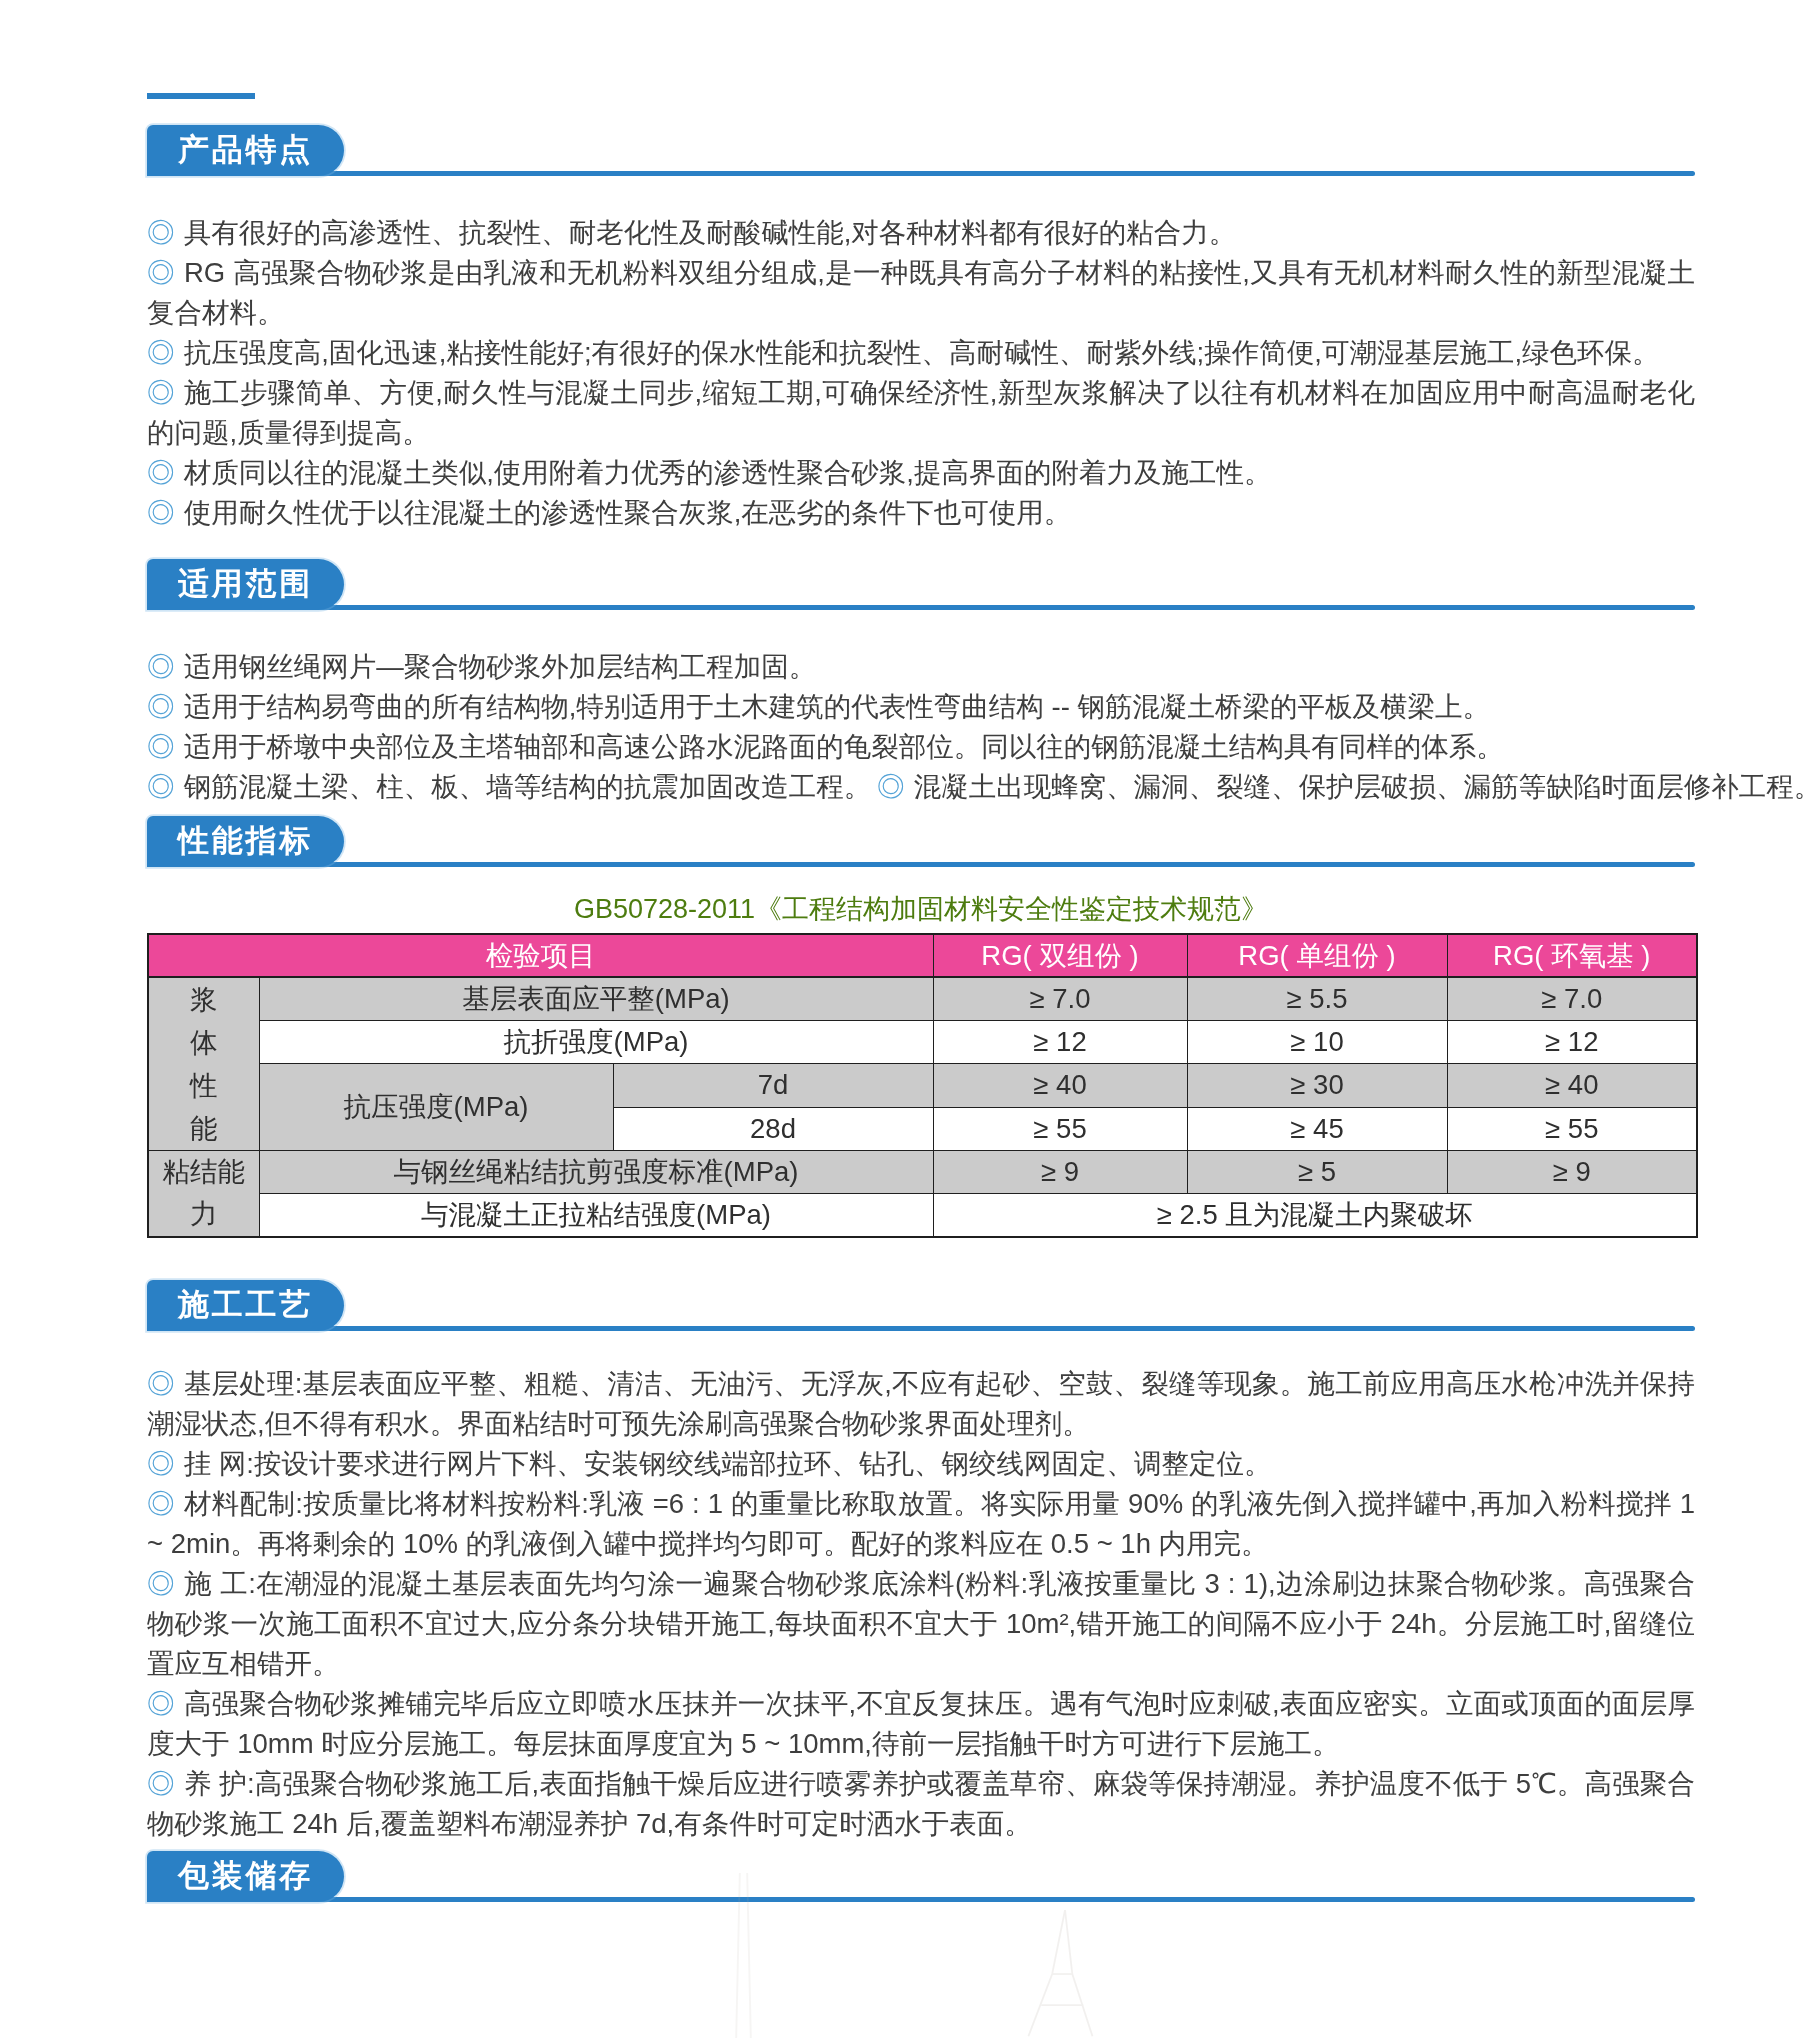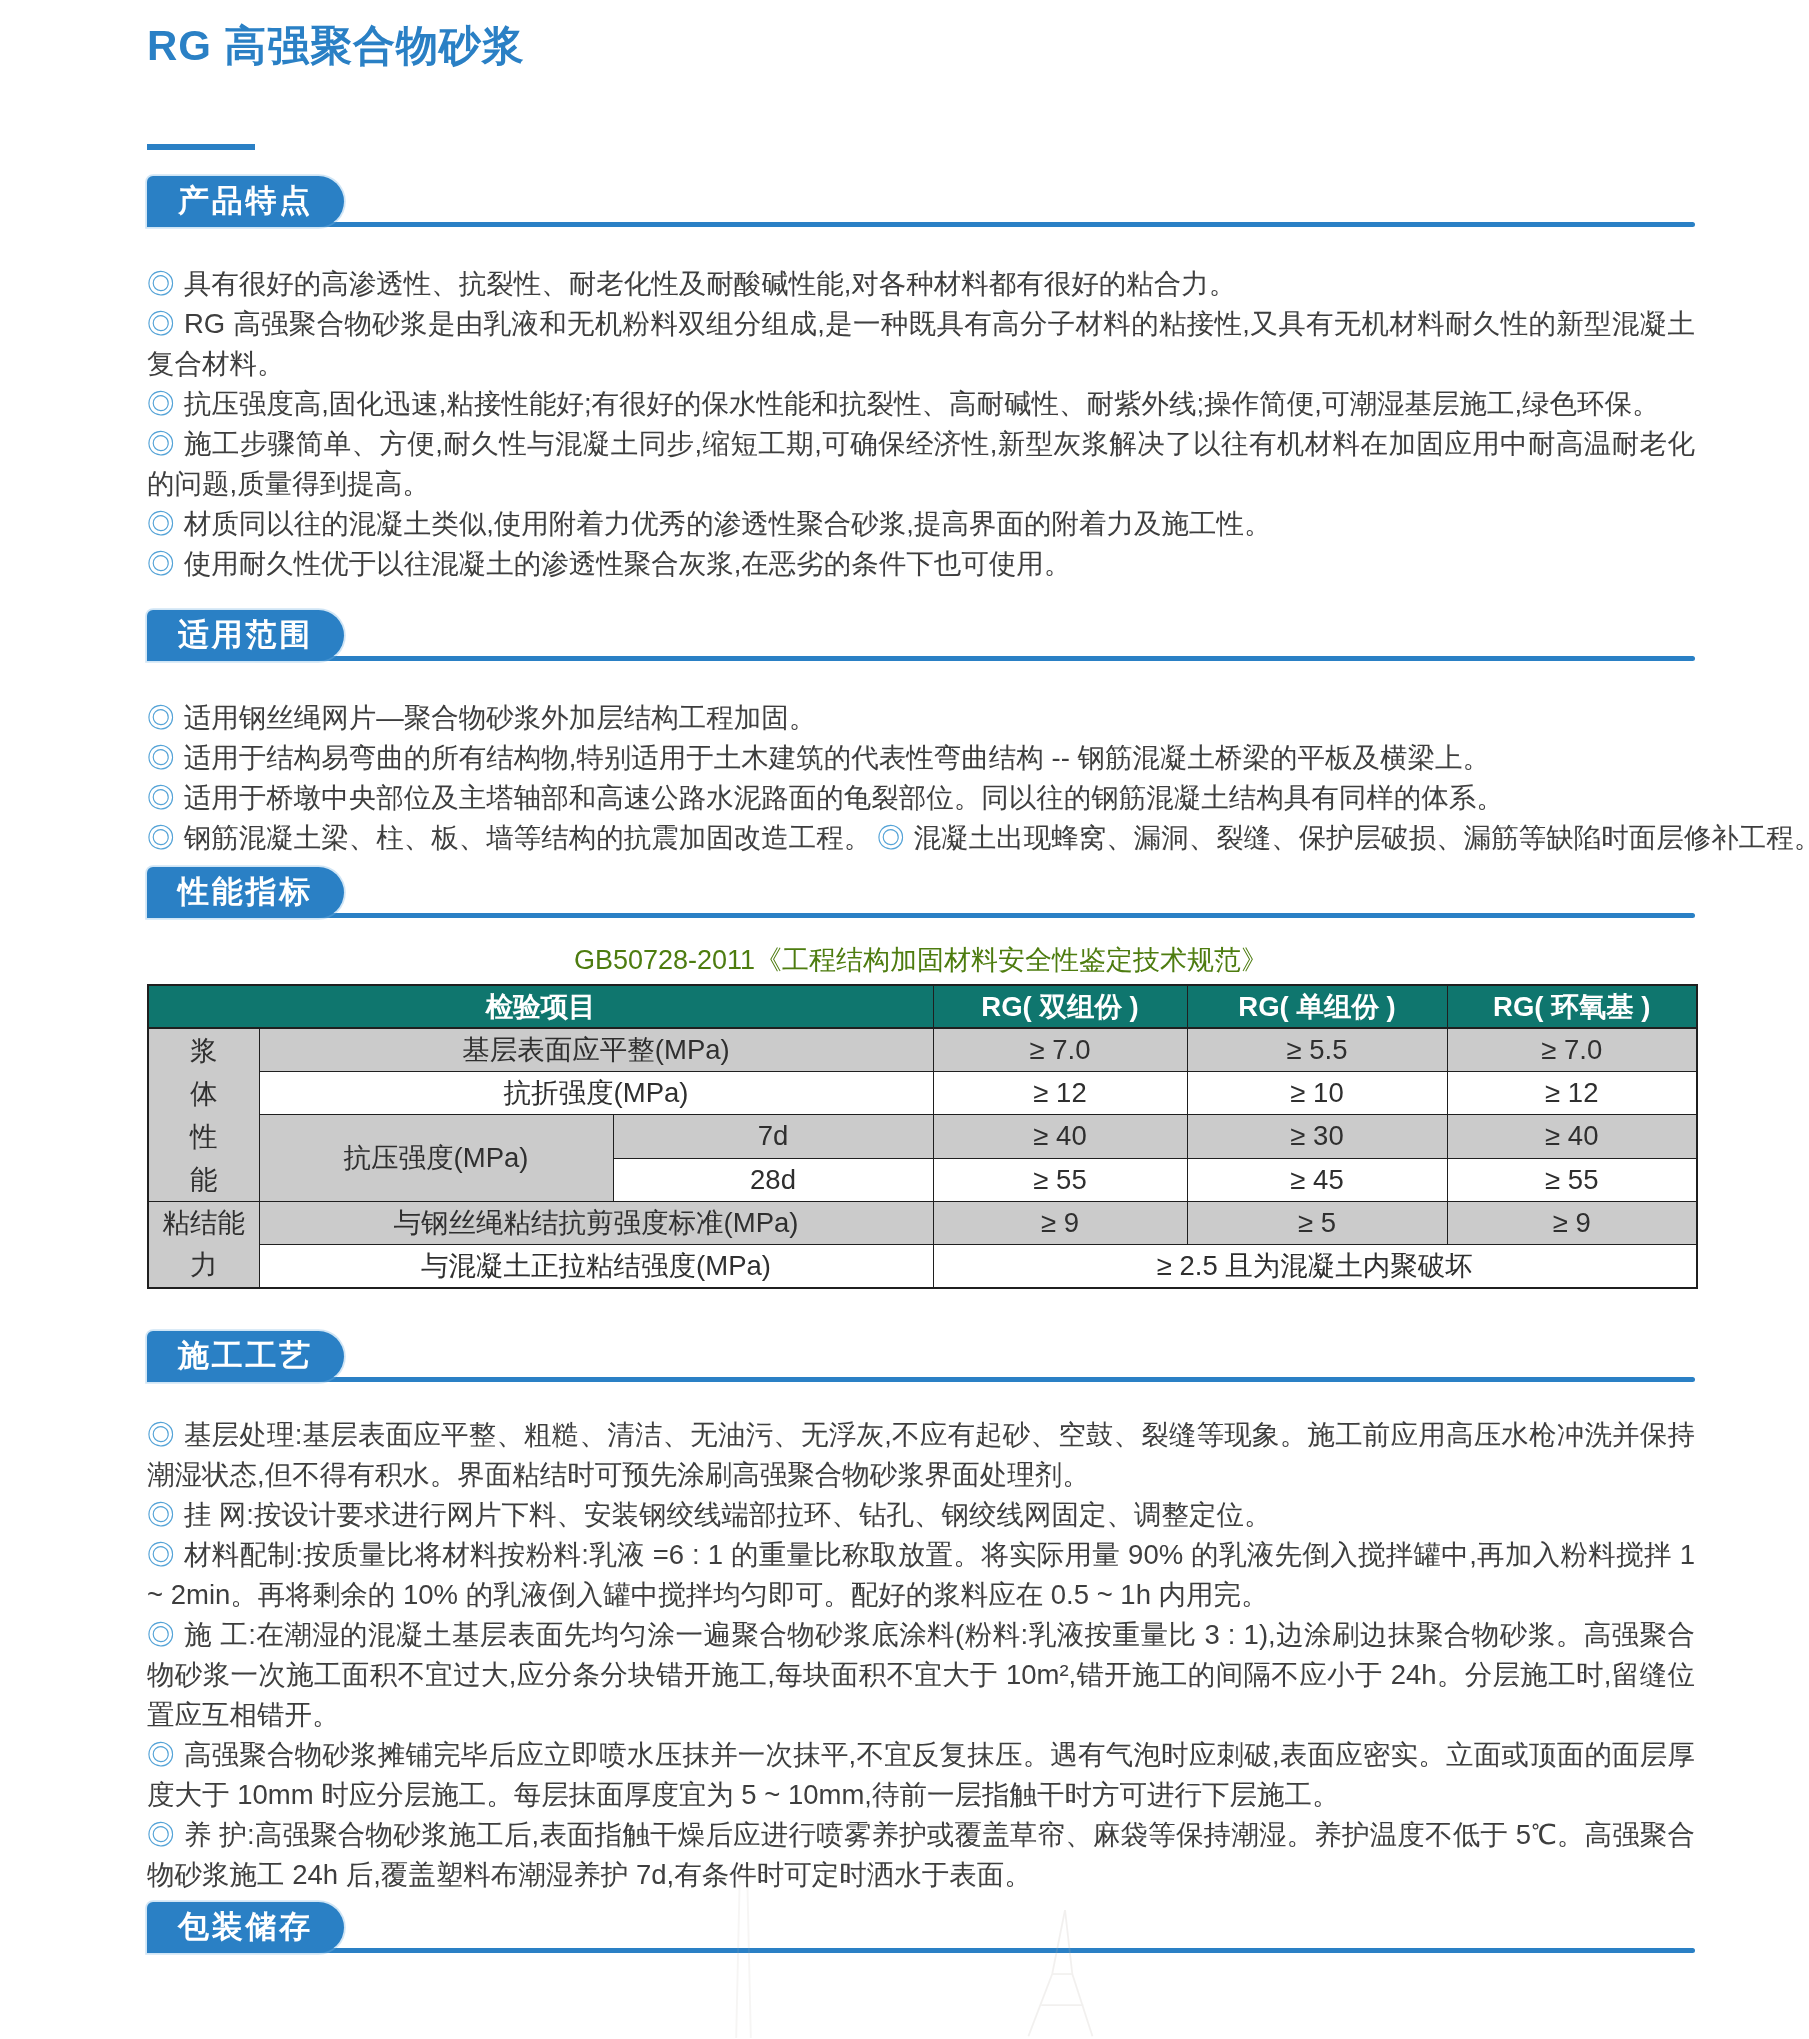--- a/index.html
+++ b/index.html
@@ -27,42 +27,41 @@
   .pair-left{display:inline-block;width:730px;white-space:normal;vertical-align:top;}
   .pair-right{display:inline-block;white-space:normal;vertical-align:top;}
 
   
   .tbl-caption{margin-top:24px;font-size:27px;line-height:37px;text-align:center;color:#4d7c0f;}
   table.perf{border-collapse:collapse;margin-top:5.5px;width:1548px;table-layout:fixed;
              border:2.8px solid #1f1f1f;font-size:27.5px;color:#2f2f2f;}
   table.perf td{border:1.8px solid #1f1f1f;text-align:center;vertical-align:middle;padding:0;}
   table.perf tr{height:43px;}
   tr.hdr{height:44px;}
-  tr.hdr td{background:#0f766e;color:#ffffff;border-bottom:2.8px solid #1f1f1f;font-weight:bold;}
+  tr.hdr td{background:#ec4899;color:#ffffff;border-bottom:2.8px solid #1f1f1f;}
   td.vwhite{border-left:1.8px solid #f2f2f2;}
   .shade{background:#cbcbcb;}
   .vtext{width:31px;margin:0 auto;word-break:break-all;line-height:43px;text-align:center;}
   .vtext2{width:90px;margin:0 auto;word-break:break-all;line-height:42px;text-align:center;}
 
   .mt46{margin-top:42px;}
   .mt10{margin-top:9.2px;}
   .mt8{margin-top:7.3px;}
   .bullets.tight{margin-top:33px;}
 
   
   .watermark{position:absolute;left:964px;top:1910px;opacity:0.18;pointer-events:none;}
   .watermark2{position:absolute;left:716px;top:1873px;opacity:0.12;pointer-events:none;}
 </style>
 </head>
 <body>
 
 <div class="page">
   <div class="content">
 
-    <div class="doc-title">RG 高强聚合物砂浆</div>
     <div class="title-bar"></div>
 
     <div class="section-header">
       <div class="section-tab">产品特点</div>
       <div class="section-rule"></div>
     </div>
     <div class="bullets">
       <p><span class="dot">◎</span><span>具有很好的高渗透性、抗裂性、耐老化性及耐酸碱性能,对各种材料都有很好的粘合力。</span></p>
       <p><span class="dot">◎</span><span>RG 高强聚合物砂浆是由乳液和无机粉料双组分组成,是一种既具有高分子材料的粘接性,又具有无机材料耐久性的新型混凝土复合材料。</span></p>
       <p><span class="dot">◎</span><span>抗压强度高,固化迅速,粘接性能好;有很好的保水性能和抗裂性、高耐碱性、耐紫外线;操作简便,可潮湿基层施工,绿色环保。</span></p>

